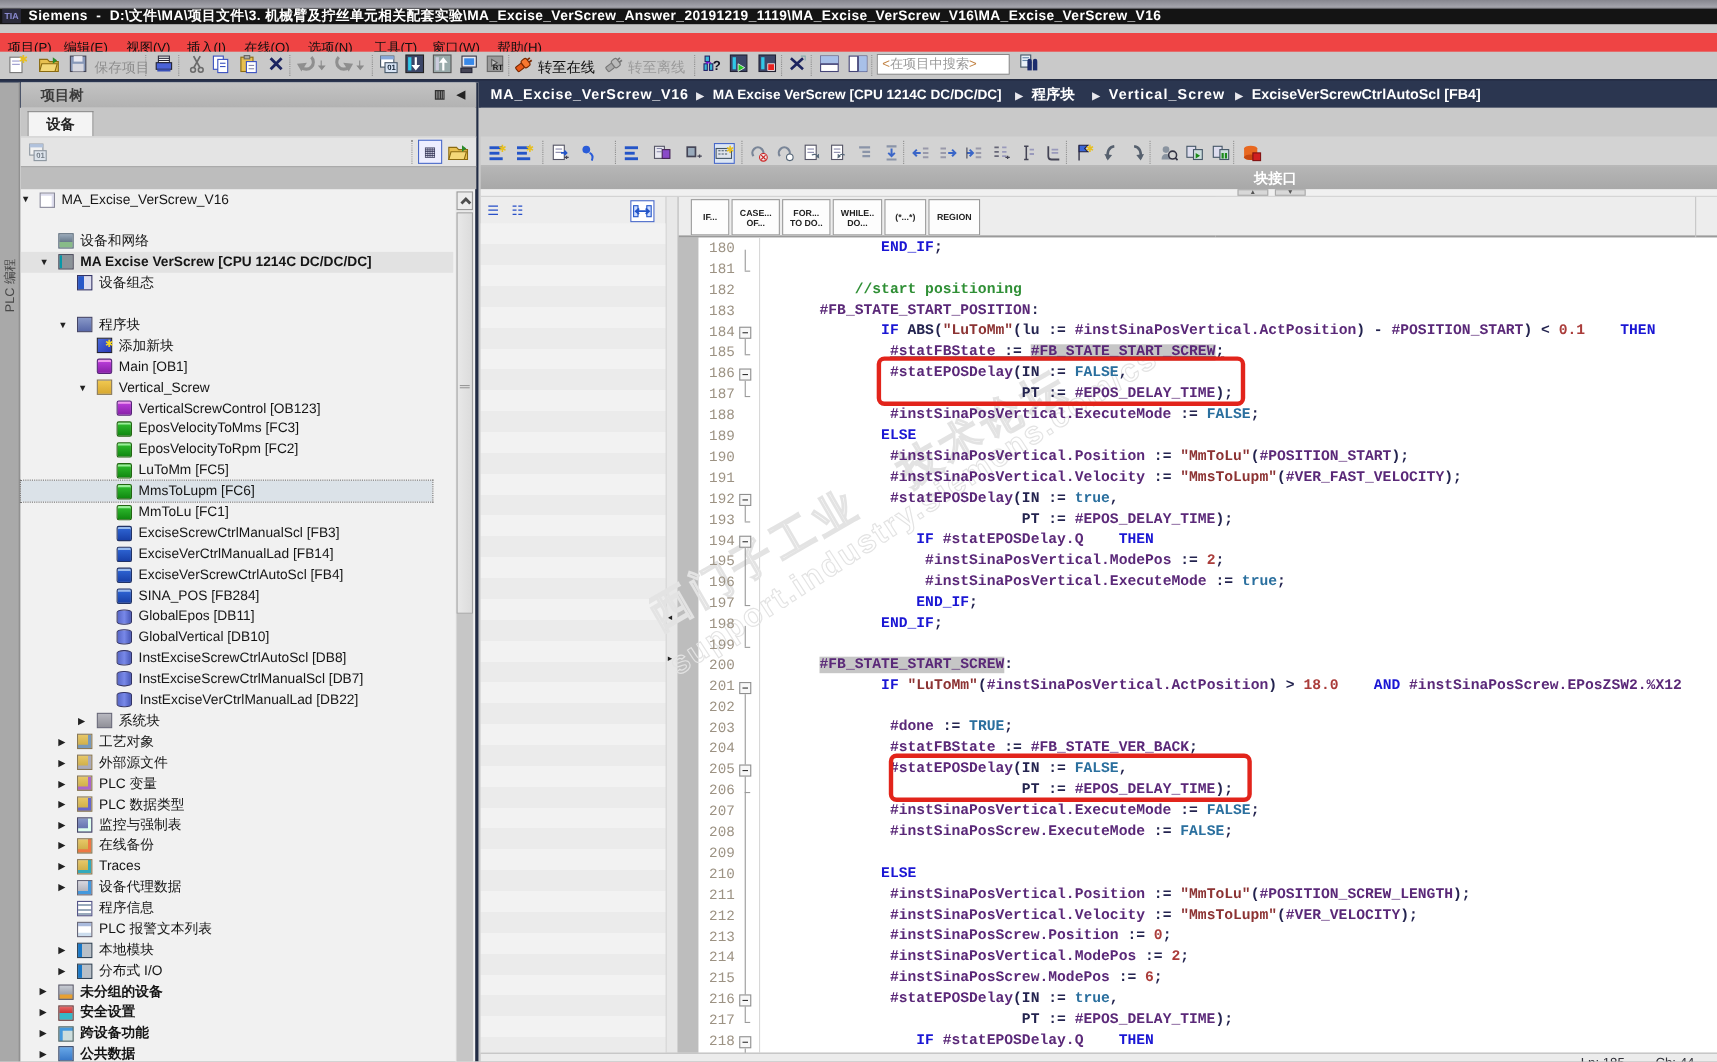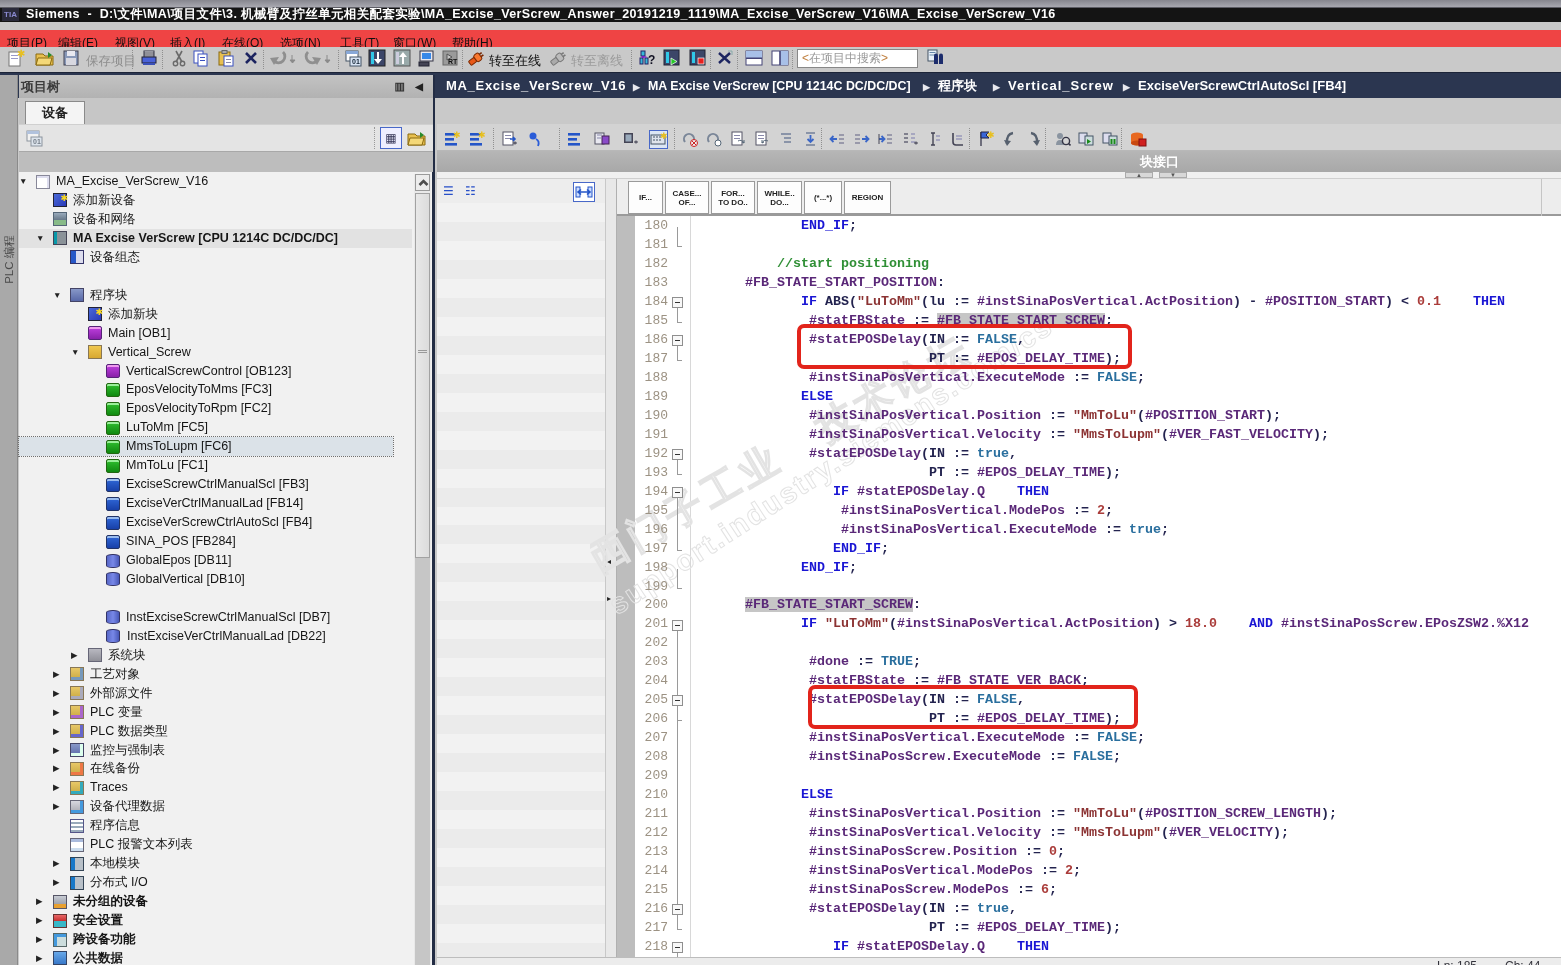--- a/index.html
+++ b/index.html
@@ -281,21 +281,21 @@
     <b style="left:1138px;">ExciseVerScrewCtrlAutoScl [FB4]</b>
     <s style="left:633px">▶</s>
     <s style="left:923px">▶</s>
     <s style="left:993px">▶</s>
     <s style="left:1123px">▶</s>
   </div>
 <div class="ab" id="rail">
     <div class="ab" id="railtxt">PLC 编程</div>
   </div>
 <div class="ab" id="ptree">
-  <div class="ab" id="phead"><span style="margin-left:2px">项目树</span>
+  <div class="ab" id="phead"><span style="margin-left:18px">项目树</span>
     <span style="position:absolute;right:28px;top:0;font-size:11px;color:#333;">▥</span>
     <span style="position:absolute;right:10px;top:0;font-size:10px;color:#222;">◀</span></div>
   <div class="ab" id="ptab-row">
       <div id="ptab">设备</div>
     </div>
   <div class="ab" id="picons">
      <div class="ab" style="left:5px;top:3px;width:20px;height:20px;opacity:.55;"><svg width="20" height="20">
           <rect x="3" y="3" width="12" height="10" fill="#fff" stroke="#456"></rect>
           <rect x="3" y="3" width="12" height="3" fill="#88a8d8"></rect>
           <rect x="7" y="9" width="11" height="9" fill="#d8e4f4" stroke="#456"></rect>
@@ -308,24 +308,20 @@
           <path d="M4 10 h14 l-2 7 H2 z" fill="#f4d878" stroke="#8a6a10"></path>
           <path d="M14 4 l4 3 -4 3 z" fill="#2a8a2a"></path>
         </svg></div>
   </div>
   <div class="ab" id="pstrip"></div>
   <div class="trow" style="top:97.0px;">
       <s class="tar" style="left:0px;text-decoration:none;">▼</s>
       <span class="ticon ti-proj" style="left:17px;"></span>
       <span class="tt" style="left:37px;">MA_Excise_VerScrew_V16</span>
     </div>
-    <div class="trow" style="top:115.95px;">
-      <span class="ticon ti-addnew" style="left:34px;"></span>
-      <span class="tt" style="left:54px;">添加新设备</span>
-    </div>
     <div class="trow" style="top:134.9px;">
       <span class="ticon ti-net" style="left:34px;"></span>
       <span class="tt" style="left:54px;">设备和网络</span>
     </div>
     <div class="trow" style="top:153.85px;background:#e2e2e2;">
       <s class="tar" style="left:17px;text-decoration:none;">▼</s>
       <span class="ticon ti-cpu" style="left:34px;"></span>
       <span class="tt" style="left:54px;font-weight:bold;">MA Excise VerScrew [CPU 1214C DC/DC/DC]</span>
     </div>
     <div class="trow" style="top:172.8px;">
@@ -390,20 +386,24 @@
       <span class="ticon ti-fb" style="left:87px;"></span>
       <span class="tt" style="left:107px;">SINA_POS [FB284]</span>
     </div>
     <div class="trow" style="top:476.0px;">
       <span class="ticon ti-db" style="left:87px;"></span>
       <span class="tt" style="left:107px;">GlobalEpos [DB11]</span>
     </div>
     <div class="trow" style="top:494.95px;">
       <span class="ticon ti-db" style="left:87px;"></span>
       <span class="tt" style="left:107px;">GlobalVertical [DB10]</span>
+    </div>
+    <div class="trow" style="top:513.9px;">
+      <span class="ticon ti-db" style="left:87px;"></span>
+      <span class="tt" style="left:107px;">InstExciseScrewCtrlAutoScl [DB8]</span>
     </div>
     <div class="trow" style="top:532.8499999999999px;">
       <span class="ticon ti-db" style="left:87px;"></span>
       <span class="tt" style="left:107px;">InstExciseScrewCtrlManualScl [DB7]</span>
     </div>
     <div class="trow" style="top:551.8px;">
       <span class="ticon ti-db" style="left:87px;"></span>
       <span class="tt" style="left:108px;text-align:right;">InstExciseVerCtrlManualLad [DB22]</span>
     </div>
     <div class="trow" style="top:570.75px;">

